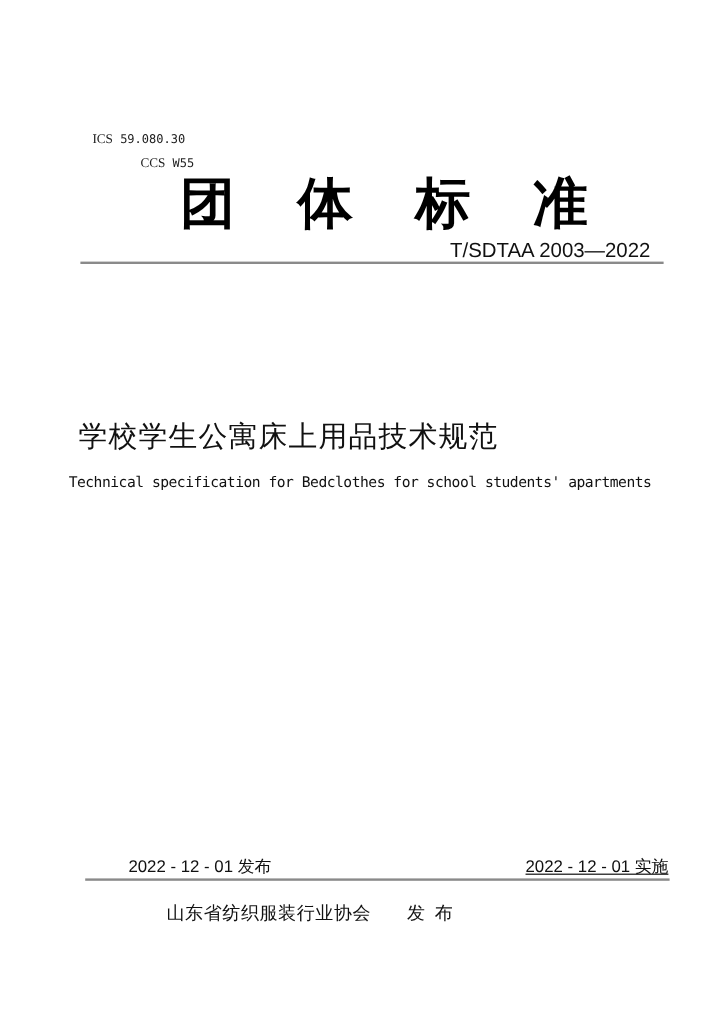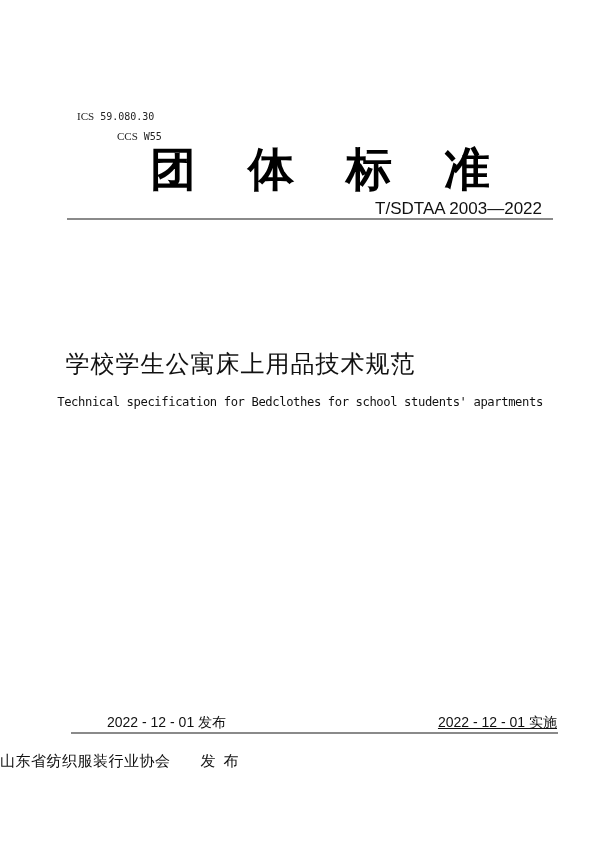--- a/index.html
+++ b/index.html
@@ -83,21 +83,21 @@
       font-size: 14px;
       color: #111;
       margin-left: 36px;
     }
     #issue-date { left: 71px; }
     #impl-date { right: 43px; text-decoration: underline; }
     .publisher {
       top: 752px;
       left: 0;
       width: 524px;
-      text-align: left;
+      text-align: center;
       font-family: "DejaVu Sans", "Liberation Sans", sans-serif;
       font-size: 15px;
       color: #111;
     }
     .publisher .org { margin-right: 30px; letter-spacing: 0.5px; }
     .publisher .act { letter-spacing: 8px; }
   </style>
 </head>
 <body>
 

